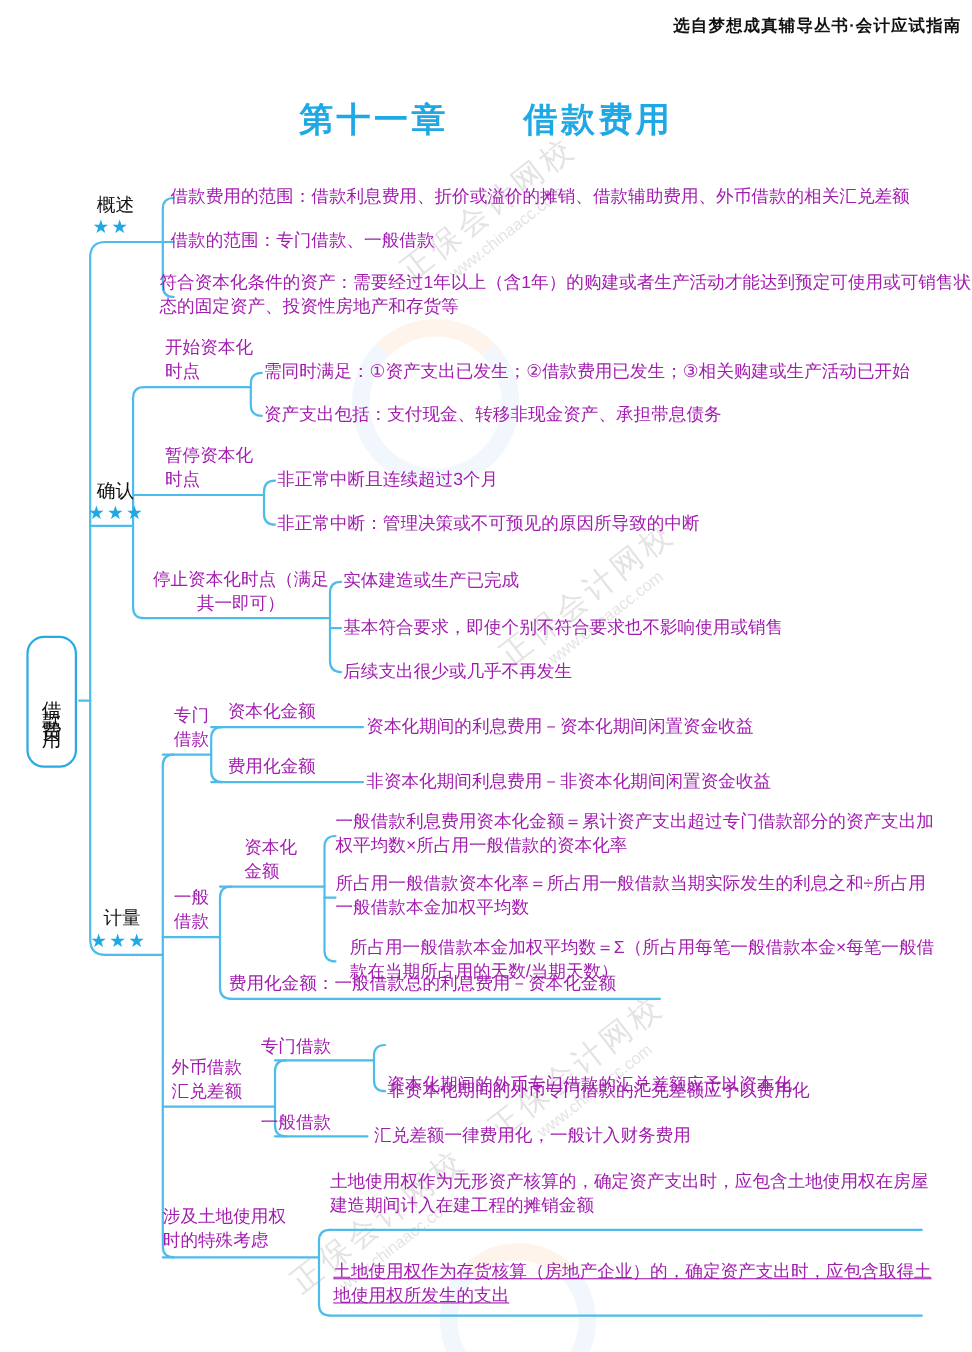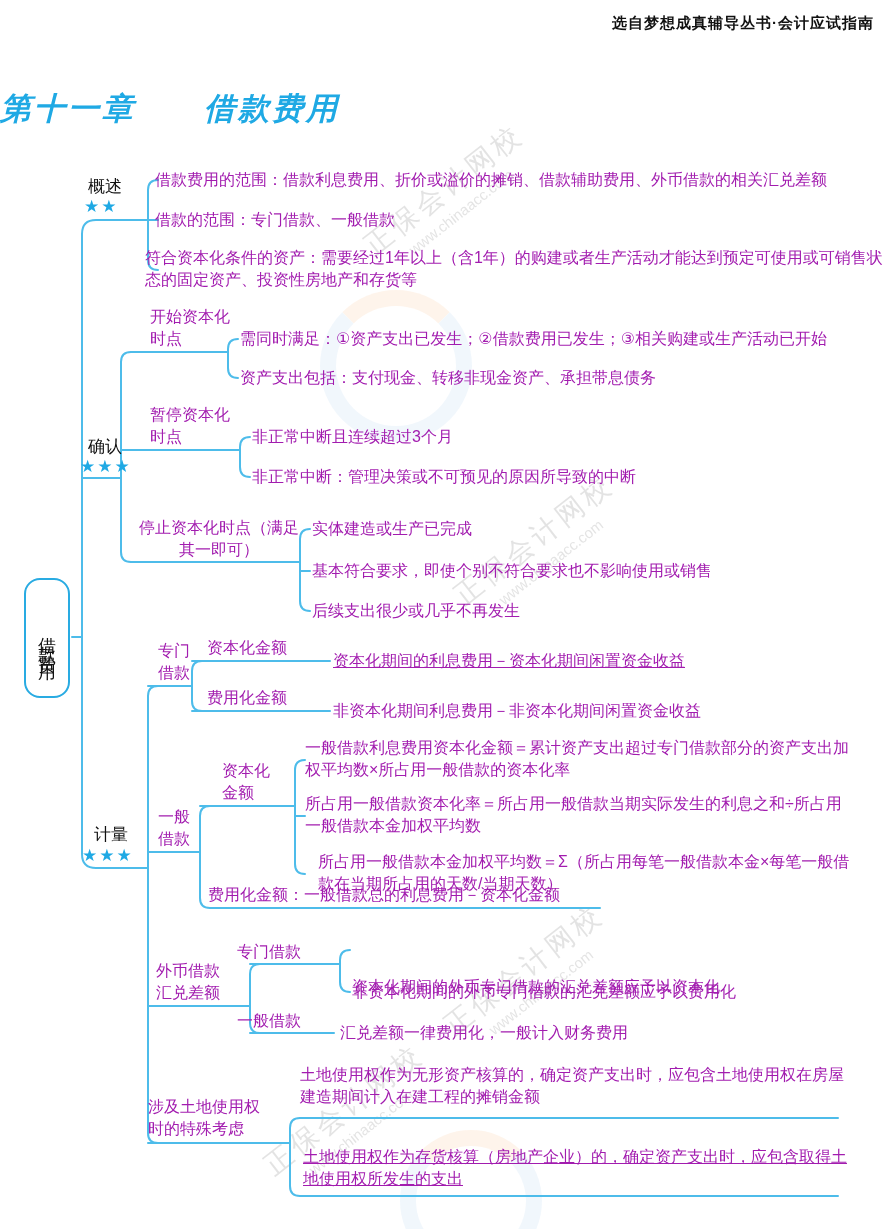--- a/index.html
+++ b/index.html
@@ -9,22 +9,22 @@
   }
   .t{position:absolute;font-size:16px;line-height:22px;color:#a21caf;}
   .nw{white-space:nowrap;}
   .lbl{position:absolute;font-size:17px;line-height:22px;color:#111;}
   .stars{position:absolute;color:#1fa9e4;font-size:17px;line-height:20px;letter-spacing:2px;font-weight:bold;}
   .header{
     position:absolute;top:14px;left:374px;width:500px;text-align:right;
     font-size:15px;font-weight:bold;color:#111;letter-spacing:1px;
   }
   .title{
-    position:absolute;top:88px;left:0;width:884px;text-align:left;
-    font-size:31px;font-weight:bold;color:#1fa9e4;letter-spacing:3px;font-style:italic;
+    position:absolute;top:88px;left:0;width:884px;text-align:center;
+    font-size:31px;font-weight:bold;color:#1fa9e4;letter-spacing:3px;
   }
   .rootnode{
     position:absolute;left:24px;top:578px;width:46px;height:120px;
     border:2px solid #29abe2;border-radius:16px;
     display:flex;align-items:center;justify-content:center;
     writing-mode:vertical-rl;text-orientation:upright;
     font-size:18px;letter-spacing:9px;color:#111;padding-top:6px;box-sizing:border-box;
   }
   svg.links{position:absolute;left:0;top:0;pointer-events:none;}
   .wm{
@@ -133,21 +133,21 @@
   <div class="t" style="left:138px;top:517px;width:162px;text-align:center;">停止资本化时点（满足其一即可）</div>
   <div class="t nw" style="left:312px;top:518px;">实体建造或生产已完成</div>
   <div class="t nw" style="left:312px;top:560px;">基本符合要求，即使个别不符合要求也不影响使用或销售</div>
   <div class="t nw" style="left:312px;top:600px;">后续支出很少或几乎不再发生</div>
 
   <div class="lbl" style="left:94px;top:824px;">计量</div>
   <div class="stars" style="left:82px;top:846px;">★★★</div>
 
   <div class="t" style="left:158px;top:640px;width:40px;">专门借款</div>
   <div class="t nw" style="left:207px;top:637px;">资本化金额</div>
-  <div class="t nw" style="left:333px;top:650px;text-decoration:underline;">资本化期间的利息费用－资本化期间闲置资金收益</div>
+  <div class="t nw" style="left:333px;top:650px;">资本化期间的利息费用－资本化期间闲置资金收益</div>
   <div class="t nw" style="left:207px;top:687px;">费用化金额</div>
   <div class="t nw" style="left:333px;top:700px;">非资本化期间利息费用－非资本化期间闲置资金收益</div>
 
   <div class="t" style="left:158px;top:806px;width:40px;">一般借款</div>
   <div class="t" style="left:222px;top:760px;width:54px;">资本化金额</div>
   <div class="t" style="left:305px;top:737px;width:552px;">一般借款利息费用资本化金额＝累计资产支出超过专门借款部分的资产支出加权平均数×所占用一般借款的资本化率</div>
   <div class="t" style="left:305px;top:793px;width:552px;">所占用一般借款资本化率＝所占用一般借款当期实际发生的利息之和÷所占用一般借款本金加权平均数</div>
   <div class="t" style="left:318px;top:851px;width:545px;">所占用一般借款本金加权平均数＝Σ（所占用每笔一般借款本金×每笔一般借款在当期所占用的天数/当期天数）</div>
   <div class="t nw" style="left:208px;top:884px;">费用化金额：一般借款总的利息费用－资本化金额</div>
 

